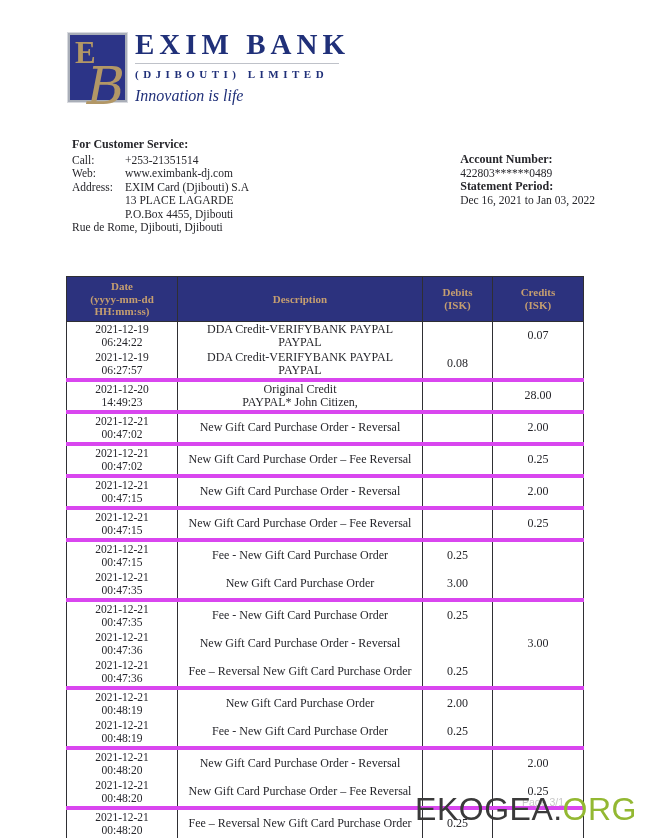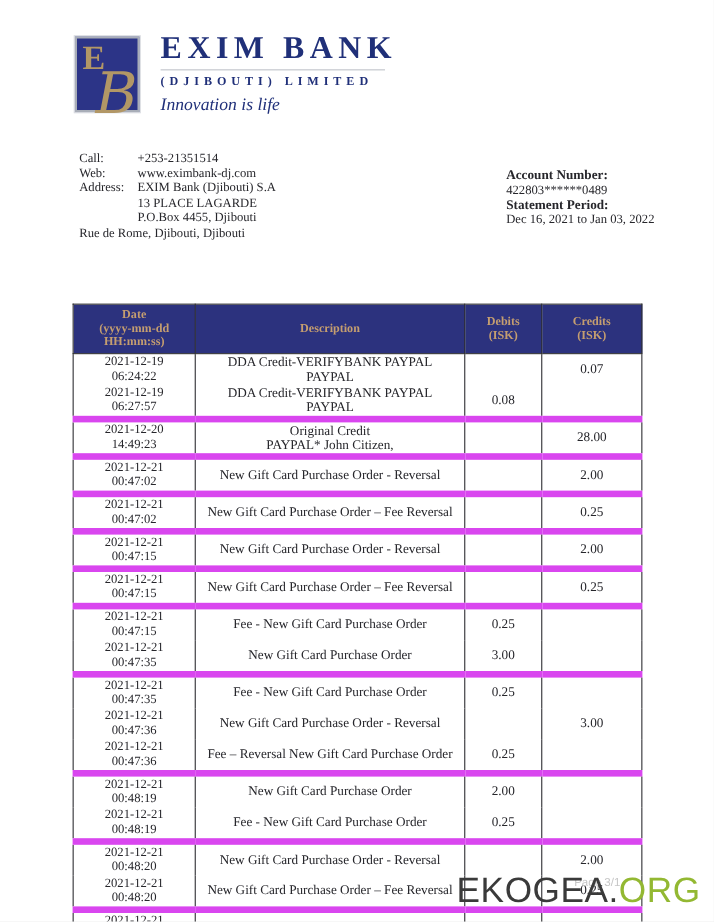--- a/index.html
+++ b/index.html
@@ -17,21 +17,21 @@
     background:#2c3487; border:2px solid #a9aeb8; outline:1px solid #d8dadf;
   }
   .logo-e {
     position:absolute; left:5px; top:0px; font-size:31px; font-weight:bold;
     color:#b29766; font-family:"Liberation Serif",serif;
   }
   .logo-b {
     position:absolute; right:0px; bottom:-12px; font-size:52px; font-style:italic;
     color:#b29766; font-family:"DejaVu Serif",serif; line-height:1;
   }
-  .title-block { position:absolute; left:135px; top:28px; width:204px;margin-left:11px; }
+  .title-block { position:absolute; left:135px; top:28px; width:204px; }
   .bank-name {
     font-size:29px; font-weight:bold; letter-spacing:5px; color:#203079;
     white-space:nowrap; line-height:33px;
   }
   .title-divider { width:204px; height:1px; background:#bfc2c9; margin-top:2px; }
   .bank-subtitle {
     margin-top:4px; font-size:11px; font-weight:bold; letter-spacing:4.5px;
     color:#203079; white-space:nowrap;
   }
   .tagline {
@@ -62,21 +62,21 @@
   table.txn th {
     background:#2c327e; color:#c59e70; font-weight:bold; font-size:11px;
     line-height:12.5px; white-space:pre-line; border:1px solid #2f2f34;
     padding:3px 2px; text-align:center; vertical-align:middle;
   }
   table.txn td {
     border-left:1px solid #2f2f34; border-right:1px solid #2f2f34;
     padding:1px 4px; text-align:center; vertical-align:middle;
     line-height:13px;
   }
-  table.txn tr.sep td { border-top:6px solid #d946ef; }
+  table.txn tr.sep td { border-top:4px solid #d946ef; }
   td.c-date { font-size:11.5px; }
   td.c-desc { white-space:pre-line; }
 
   
   .footer { position:absolute; right:10px; bottom:13px; width:260px; height:34px; }
   .page-label {
     position:absolute; right:75px; top:5px; font-size:10.5px; color:#c6c6c6;
     font-family:"Liberation Sans",sans-serif; z-index:0;
   }
   .ekogea {
@@ -96,31 +96,32 @@
     <span class="logo-b">B</span>
   </div>
   <div class="title-block">
     <div class="bank-name">EXIM BANK</div>
     <div class="title-divider"></div>
     <div class="bank-subtitle">(DJIBOUTI) LIMITED</div>
     <div class="tagline">Innovation is life</div>
   </div>
 
   <div class="cs-block">
+    <div class="cs-heading">For Customer Service:</div>
     <div class="cs-row">
       <span class="cs-label">Call:</span>
       <span>+253-21351514</span>
     </div>
     <div class="cs-row">
       <span class="cs-label">Web:</span>
       <span>www.eximbank-dj.com</span>
     </div>
     <div class="cs-row">
       <span class="cs-label">Address:</span>
-      <span>EXIM Bank (Djibouti) S.A</span>
+      <span>EXIM Card (Djibouti) S.A</span>
     </div>
     <div class="cs-row">
       <span class="cs-label"></span>
       <span>13 PLACE LAGARDE</span>
     </div>
     <div class="cs-row">
       <span class="cs-label"></span>
       <span>P.O.Box 4455, Djibouti</span>
     </div>
     <div>Rue de Rome, Djibouti, Djibouti</div>

